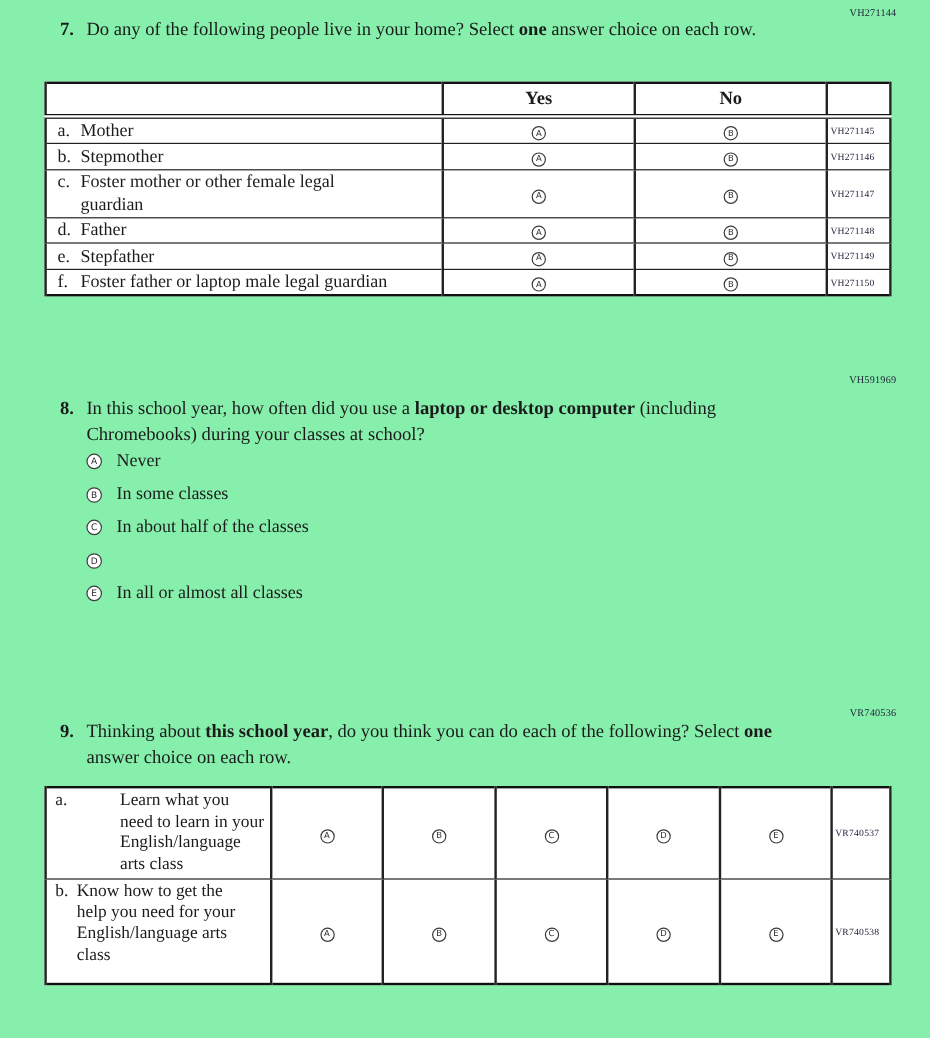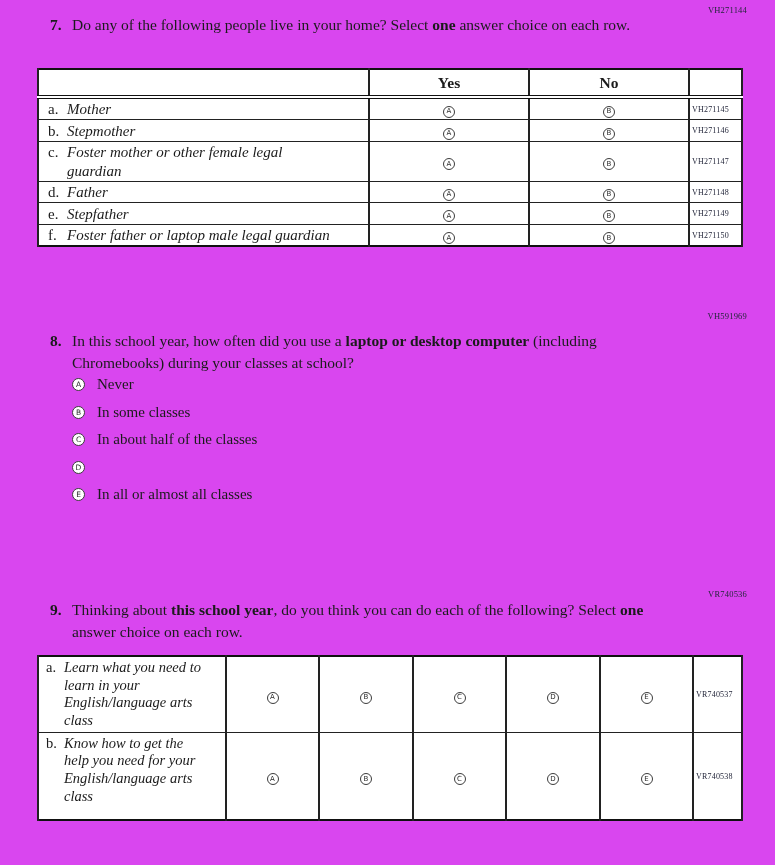--- a/index.html
+++ b/index.html
@@ -1,21 +1,21 @@
 <!DOCTYPE html>
 <html><head>
 <meta charset="utf-8">
 <style>
   * { margin:0; padding:0; box-sizing:border-box; }
   html,body { background:#ffffff; }
   .page {
     position:relative;
     width:775px; height:865px;
     margin:0 auto;
-    background:#d946ef;
+    background:#86efac;
     overflow:hidden;
     font-family:"Liberation Serif", serif;
     color:#1b1b1b;
   }
   .code-float {
     position:absolute;
     font-size:8.5px;
     color:#23263a;
     letter-spacing:0.2px;
   }
@@ -59,21 +59,21 @@
     border-left-width:2px;
     border-right-width:2px;
     vertical-align:middle;
     overflow:hidden;
   }
   table.qtable { border:2px solid #111; }
   table.qtable tr.hdr th { border-bottom:4px double #111; }
   .ans { text-align:center; }
   .lbl-inner { display:flex; align-items:flex-start; }
   .letter { flex:none; }
-  .txt { flex:1;font-style:italic; }
+  .txt { flex:1; }
   .code-cell {
     font-size:8px;
     color:#23263a;
     padding-left:2px;
     letter-spacing:0.2px;
   }
 
   
   #q7-table { left:37px; top:68px; width:704px; font-size:15px; }
   #q7-table tr.hdr th { height:28px; font-size:15.5px; font-weight:bold; text-align:center; }
@@ -274,21 +274,21 @@
         <col style="width:93px">
         <col style="width:94px">
         <col style="width:93px">
         <col style="width:49px">
       </colgroup>
     <tbody>
     <tr style="height:70px;">
       <td class="lbl">
             <div class="lbl-inner">
               <span class="letter">a.</span>
-              <span class="txt" style="max-width:150px;">Learn what you need to learn in your English/language arts class</span>
+              <span class="txt" style="max-width:150px;margin-left:36px;">Learn what you need to learn in your English/language arts class</span>
             </div>
           </td>
       <td class="ans"><span class="bubble">
               <span>A</span>
             </span></td>
       <td class="ans"><span class="bubble">
               <span>B</span>
             </span></td>
       <td class="ans"><span class="bubble">
               <span>C</span>

